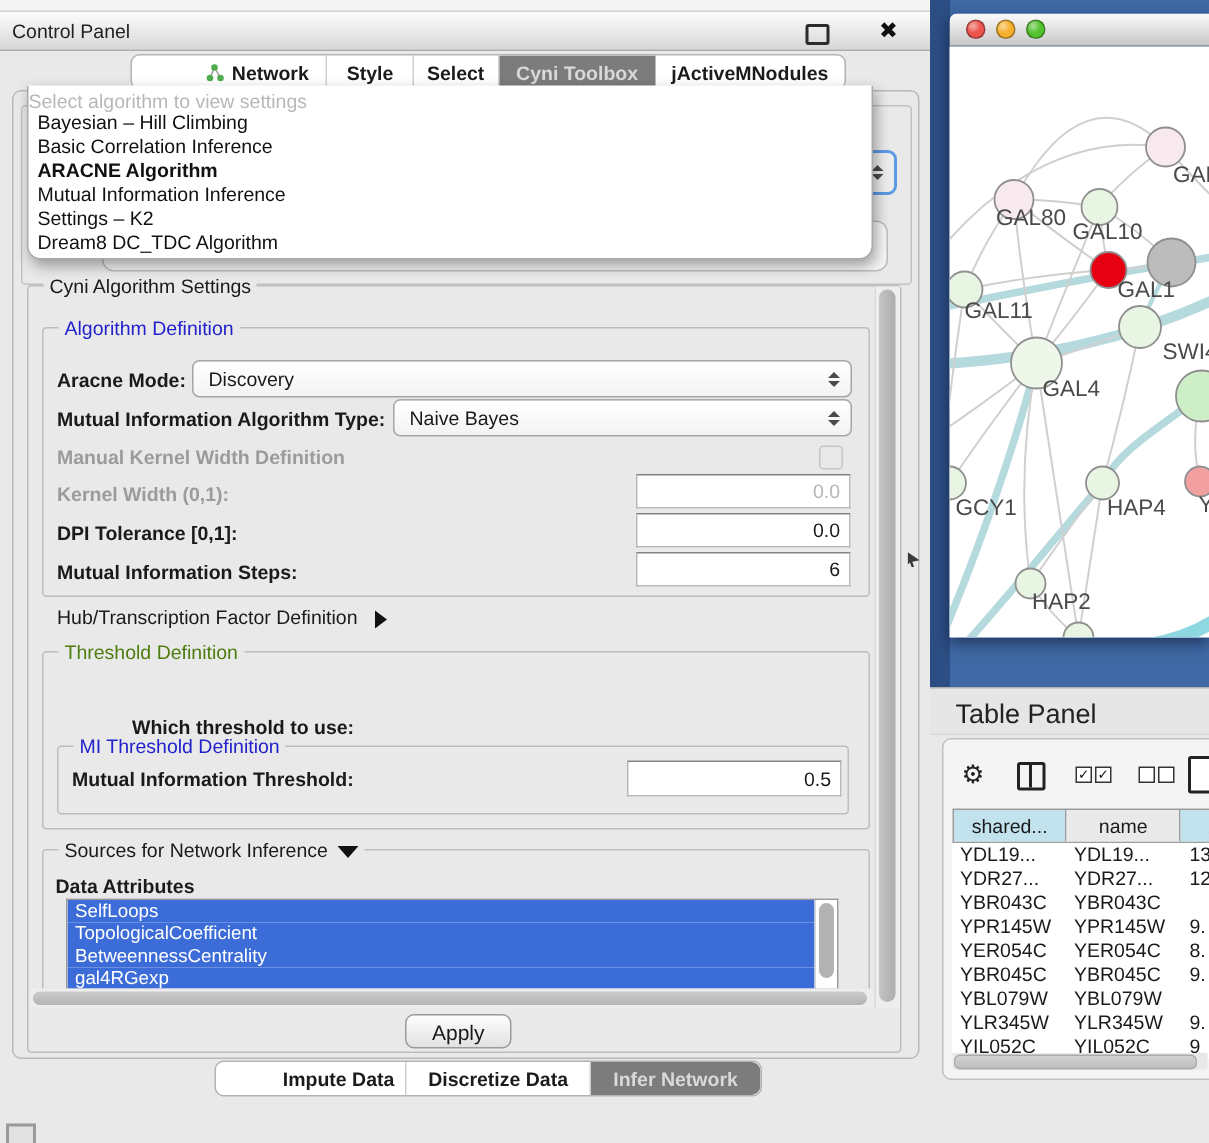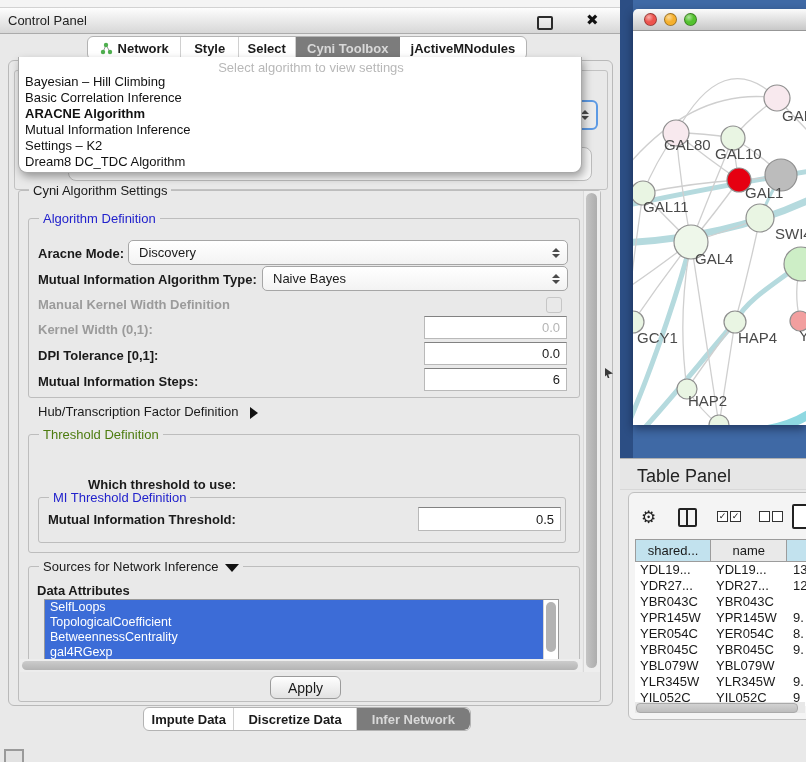--- a/index.html
+++ b/index.html
@@ -7,30 +7,30 @@
        font-family:"Liberation Sans","DejaVu Sans",sans-serif;font-size:13px;color:#1a1a1a;}
   .abs{position:absolute;}
   
   .topstrip{left:0;top:0;width:620px;height:7px;background:#f4f4f4;border-bottom:1px solid #d2d2d2;}
   .cp-header{left:0;top:8px;width:620px;height:25px;background:linear-gradient(#fdfdfd,#d7d7d7);
              border-bottom:1px solid #ababab;}
   .cp-title{left:8px;top:13px;font-size:13px;color:#222;}
   .float-btn{left:537px;top:16px;width:12px;height:10px;border:2px solid #2b2b2b;border-radius:2px;background:transparent;}
   .close-btn{left:586px;top:11px;font-size:15px;font-weight:bold;color:#111;}
   
-  .tabbar{display:flex;background:#fff;border:1px solid #b3b3b3;border-radius:6px;overflow:hidden;height:22px;align-items:stretch;}
+  .tabbar{display:flex;background:#fff;border:1px solid #b3b3b3;border-radius:6px;overflow:hidden;height:22px;align-items:stretch;padding-left:37px;}
   .tab{display:flex;align-items:center;justify-content:center;font-weight:bold;font-size:13px;color:#1b1b1b;
        border-right:1px solid #d0d0d0;white-space:nowrap;}
   .tab:last-child{border-right:none;}
   .tab.sel{background:#7c7c7c;color:#d9d9d9;border-right:none;}
   .net-ico{width:13px;height:13px;margin-right:5px;}
   
   .popup{left:18px;top:57px;width:562px;height:115px;background:#fff;border:1px solid #a9a9a9;border-top:none;
          border-radius:0 0 9px 9px;box-shadow:2px 4px 9px rgba(0,0,0,.35);z-index:50;}
-  .dd-placeholder{position:absolute;left:0;top:3px;width:100%;text-align:center;color:#b8b8b8;font-size:13px;padding-left:11px;}
+  .dd-placeholder{position:absolute;left:0;top:3px;width:100%;color:#b8b8b8;font-size:13px;}
   .dd-items{position:absolute;left:4px;top:17px;right:4px;}
   .dd-item{font-size:13px;line-height:16px;color:#111;padding-left:2px;}
   .dd-item.sel{font-weight:bold;}
   
   .ghost-group{left:14px;top:70px;width:592px;height:118px;border:1px solid #c2c2c2;border-radius:3px;z-index:2;}
   .ghost-combo{left:68px;top:147px;width:524px;height:34px;border:1px solid #bdbdbd;border-radius:8px;background:#f5f5f5;z-index:4;
                color:#bfbfbf;font-size:13px;line-height:34px;padding-left:22px;box-sizing:border-box;}
   .focus-combo{left:574px;top:100px;width:20px;height:26px;border:2px solid #5d9ae4;border-radius:6px;background:#ececec;z-index:5;}
   
   .outer-panel{left:8px;top:60px;width:603px;height:644px;border:1px solid #b9b9b9;border-radius:6px;z-index:1;}

